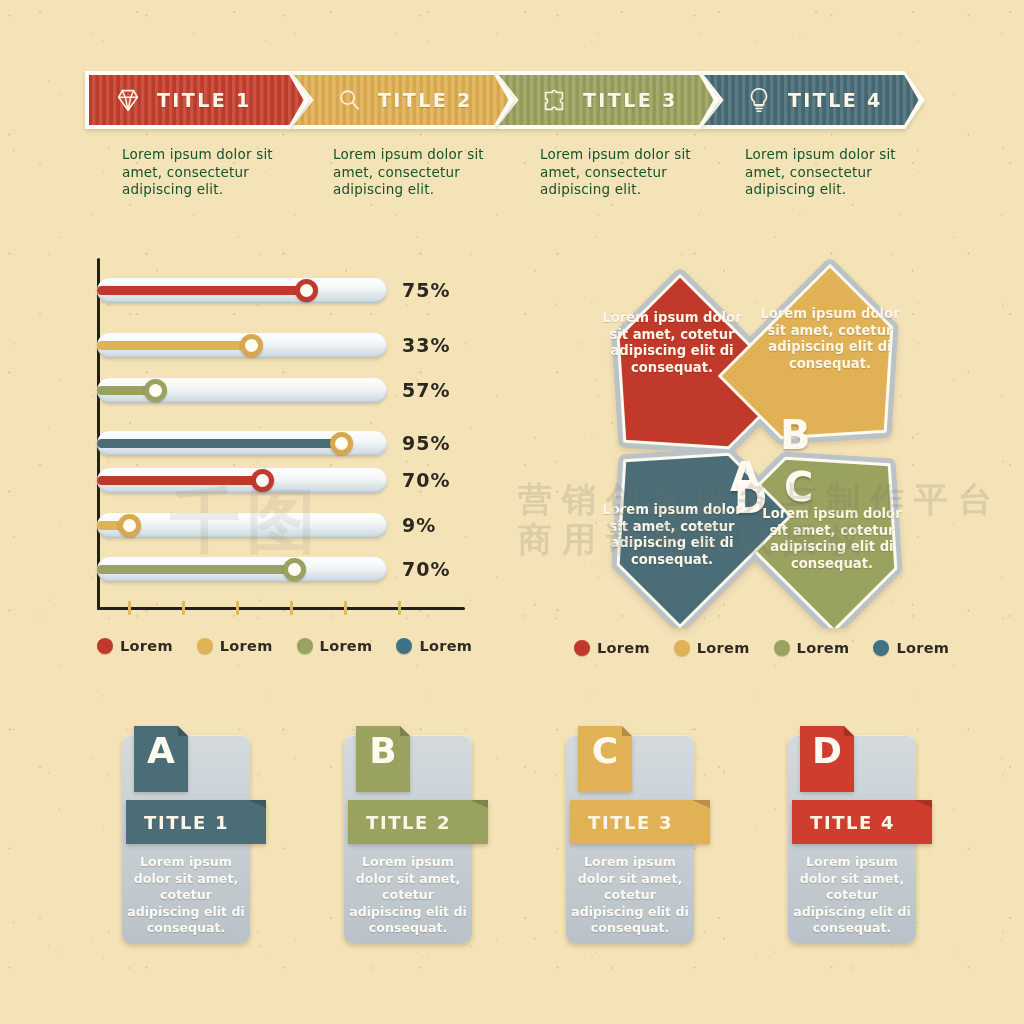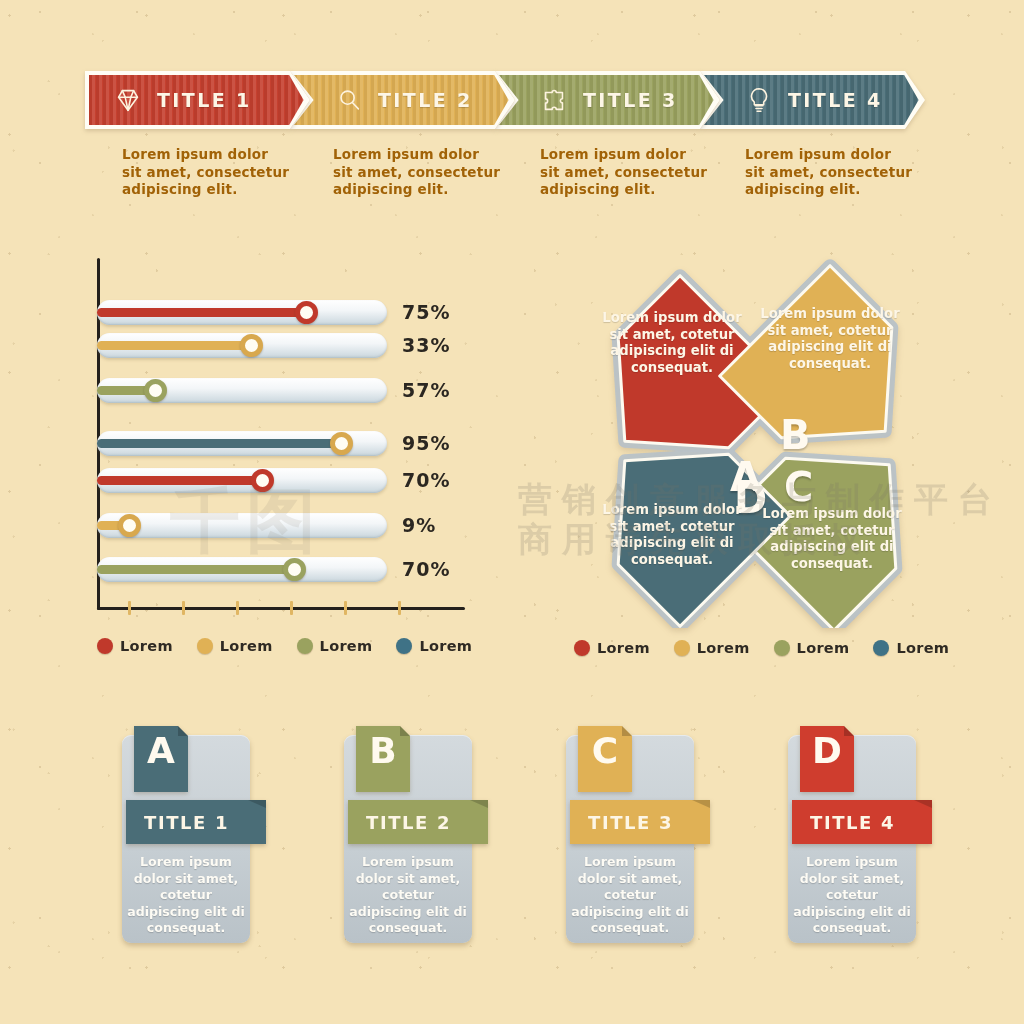--- a/index.html
+++ b/index.html
@@ -36,21 +36,21 @@
   .seg .lbl{
     position:absolute;top:0;height:58px;line-height:58px;
     color:#fdf6e6;font-weight:bold;font-size:19px;letter-spacing:2.4px;
     white-space:nowrap;z-index:4;
     text-shadow:0 1px 1px rgba(0,0,0,.18);
   }
   .seg .ico{position:absolute;top:14px;z-index:4;width:30px;height:30px;}
   .seg .ico svg{width:100%;height:100%;display:block;}
 
   .capcol{position:absolute;top:146px;width:170px;
-    color:#a16207;font-size:13.5px;line-height:17.5px;letter-spacing:.2px;font-weight:bold;}
+    color:#14532d;font-size:13.5px;line-height:17.5px;letter-spacing:.2px;}
 
   
   #sliders{position:absolute;left:90px;top:258px;width:390px;height:360px;}
   .axis-y{position:absolute;left:7px;top:0;width:3px;height:352px;background:#23201c;border-radius:2px;}
   .axis-x{position:absolute;left:7px;top:349px;width:368px;height:3px;background:#23201c;border-radius:2px;}
   .xtick{position:absolute;top:343px;width:3px;height:14px;background:#e0b663;border-radius:1px;}
   .srow{position:absolute;left:0;height:26px;}
   .track{
     position:absolute;left:7px;top:0;width:290px;height:25px;border-radius:13px;
     background:linear-gradient(180deg,#ffffff 0%,#f3f6f8 42%,#c9d6dd 100%);
@@ -200,21 +200,21 @@
             <path d="M14 28 h4"></path>
           </svg>
         </span>
         <span class="lbl" style="left: 88px;">TITLE 4</span>
       </div>
     </div>
 
   <div id="sliders">
     <div class="axis-y"></div>
     <div class="axis-x"></div>
-  <div class="srow" style="top: 42px; width: 390px;">
+  <div class="srow" style="top: 20px; width: 390px;">
         <div class="track"></div>
         <div class="fill" style="width: 208.8px; background: rgb(192, 57, 43);"></div>
         <div class="knob" style="left: 204.8px; border-color: rgb(192, 57, 43);"></div>
         <div class="pct">75%</div>
       </div>
       <div class="srow" style="top: 75px; width: 390px;">
         <div class="track"></div>
         <div class="fill" style="width: 153.7px; background: rgb(224, 177, 85);"></div>
         <div class="knob" style="left: 149.7px; border-color: rgb(216, 168, 78);"></div>
         <div class="pct">33%</div>

